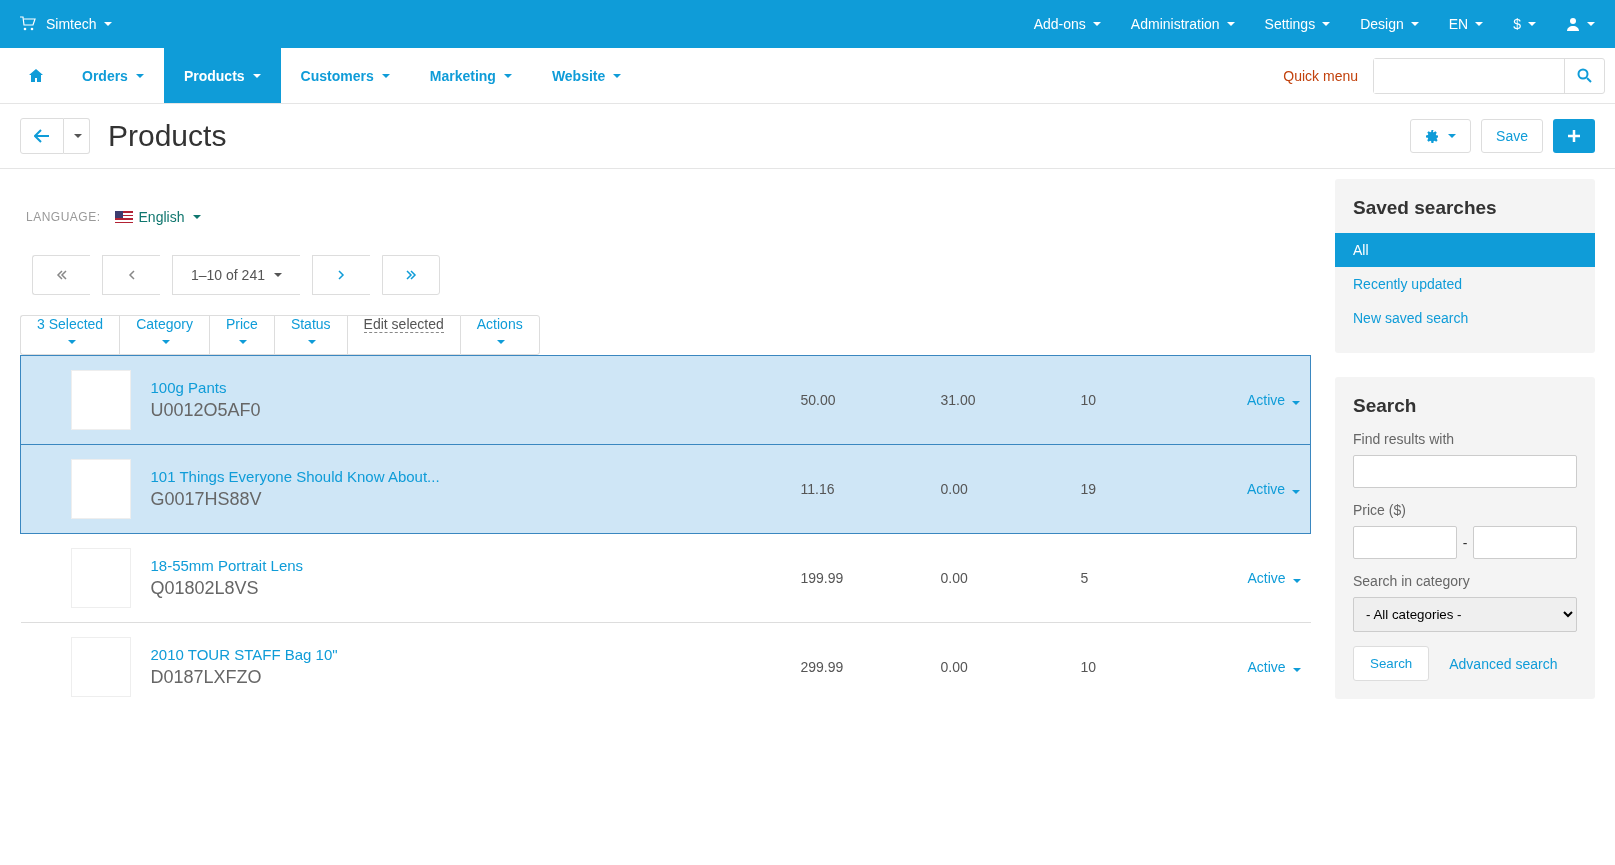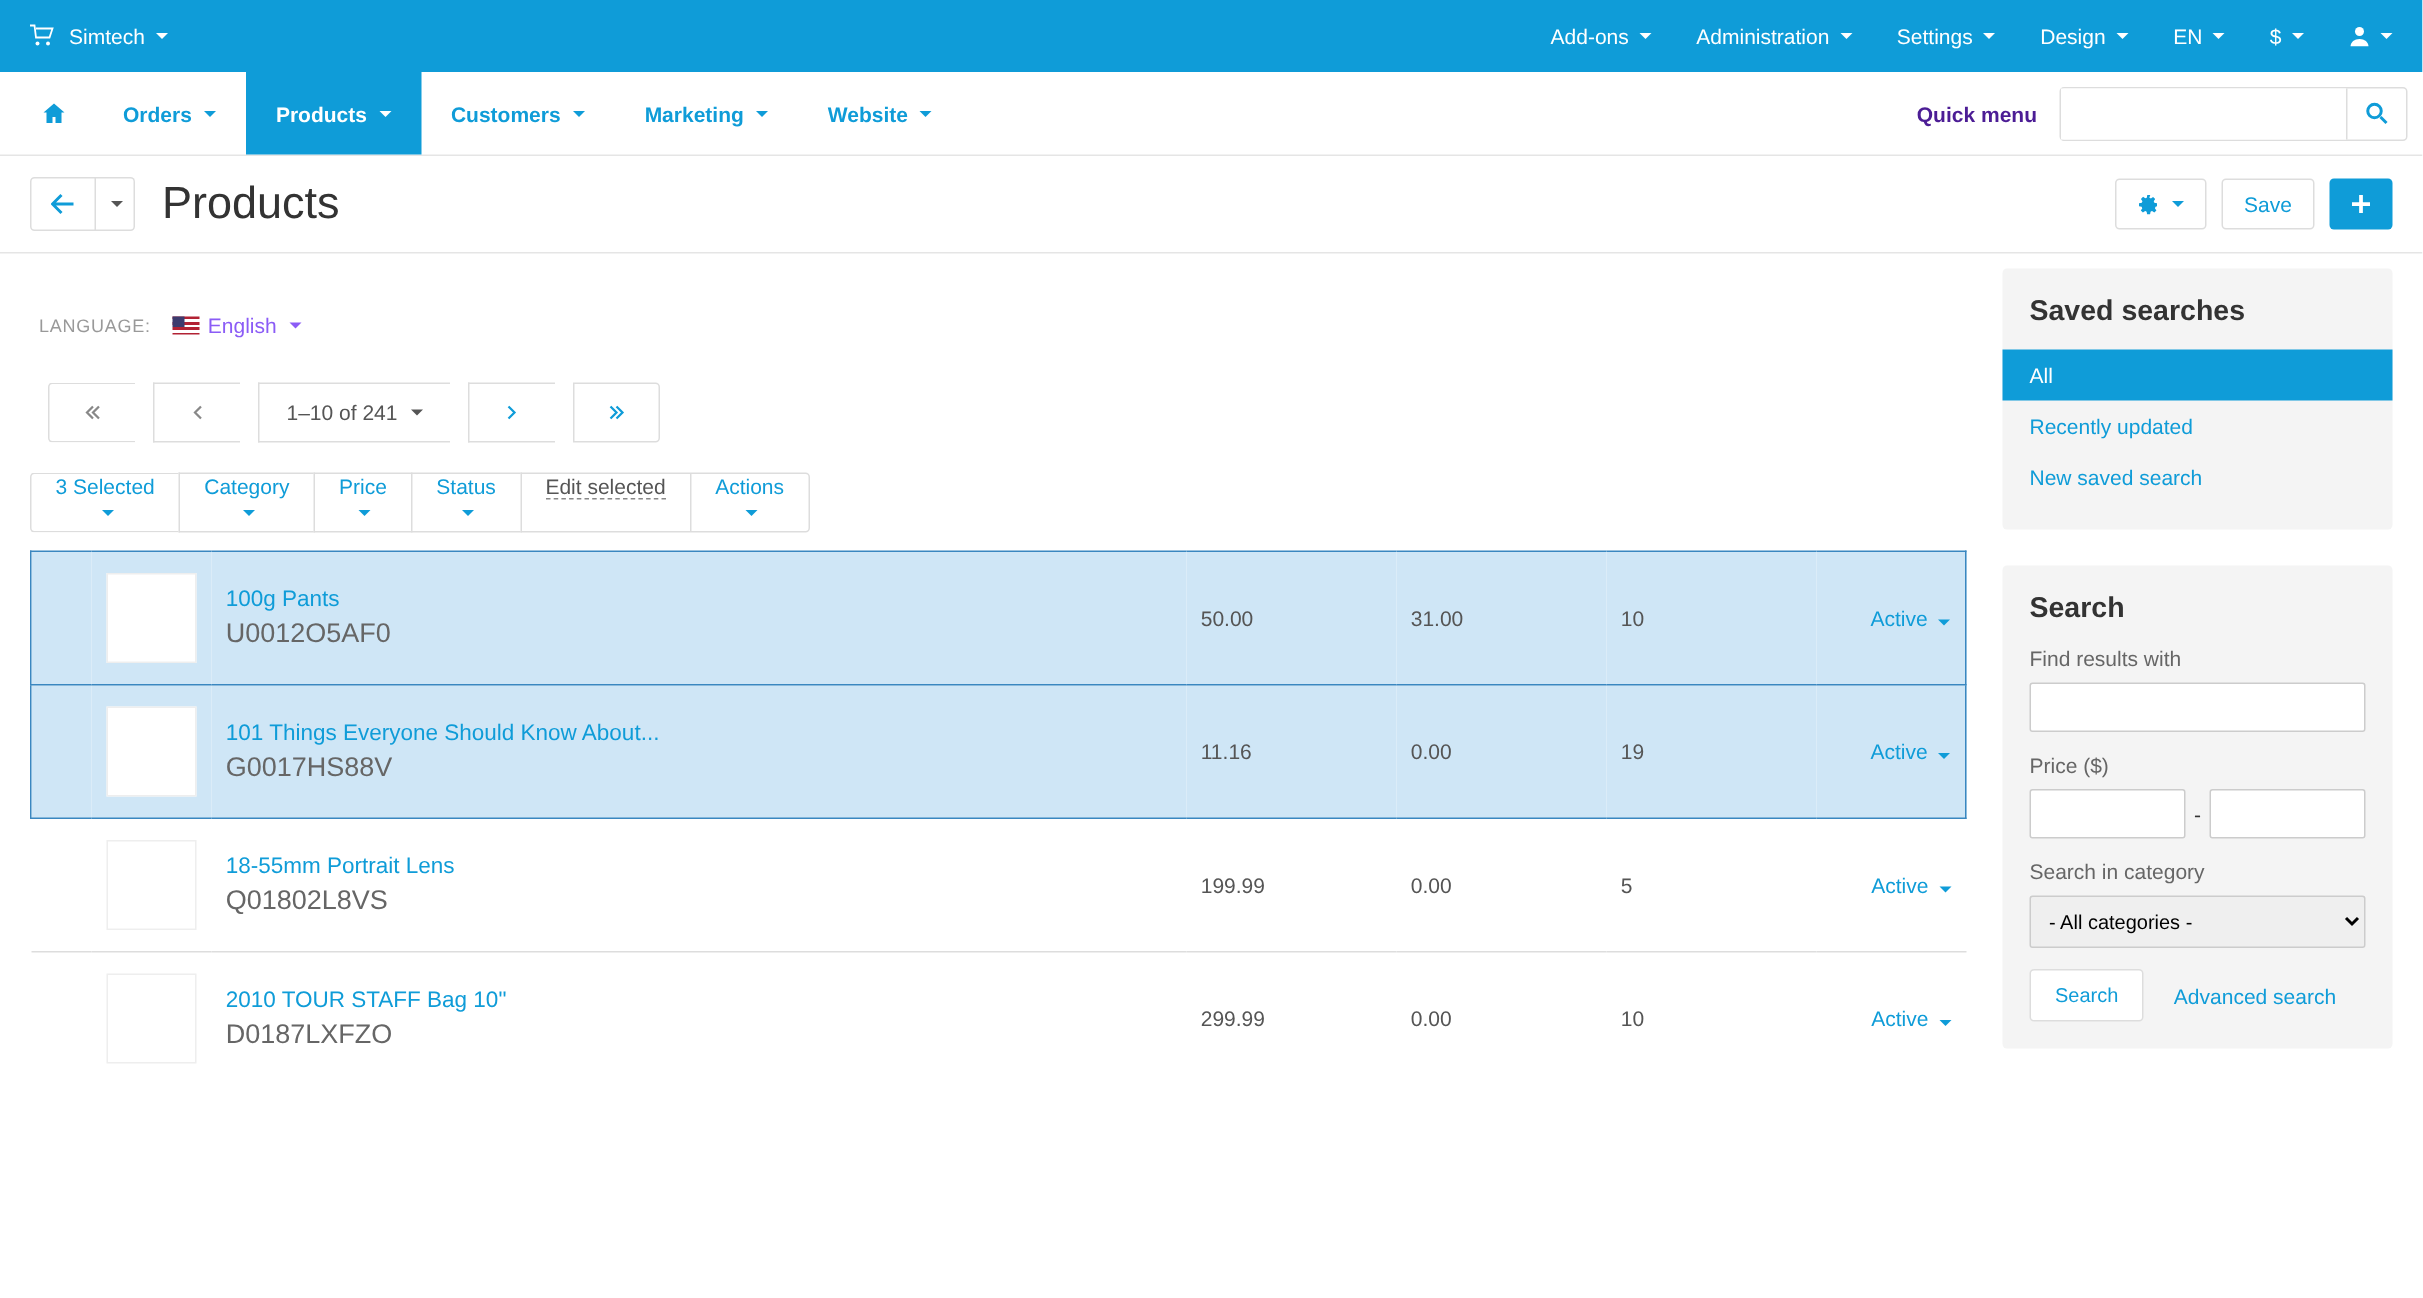--- a/index.html
+++ b/index.html
@@ -12,21 +12,21 @@
 .topbar .item { color: #fff; cursor: pointer; display: flex; align-items: center; gap: 4px; }
 .caret-down { width: 0; height: 0; border-left: 4px solid transparent; border-right: 4px solid transparent; border-top: 4px solid currentColor; display: inline-block; margin-left: 3px; }
 
 
 .mainnav { background: #fff; border-bottom: 1px solid #e5e5e5; height: 56px; display: flex; align-items: stretch; padding: 0 10px; justify-content: space-between; }
 .mainnav-left { display: flex; align-items: stretch; }
 .mainnav .nav-item { display: flex; align-items: center; padding: 0 20px; color: #0f9cd8; font-weight: 600; cursor: pointer; gap: 5px; }
 .mainnav .nav-item.active { background: #0f9cd8; color: #fff; }
 .mainnav .nav-item.home { padding: 0 18px; }
 .mainnav-right { display: flex; align-items: center; gap: 15px; }
-.quickmenu { color: #4c1d95; font-weight: 700; }
+.quickmenu { color: #c2410c; font-weight: 400; }
 .searchbox { display: flex; border: 1px solid #ddd; border-radius: 3px; height: 36px; }
 .searchbox input { border: none; outline: none; padding: 0 10px; width: 190px; }
 .searchbox .sbtn { width: 40px; border-left: 1px solid #ddd; display: flex; align-items: center; justify-content: center; color: #0f9cd8; cursor: pointer; }
 
 
 .pagehead { display: flex; align-items: center; padding: 14px 20px; border-bottom: 1px solid #e5e5e5; justify-content: space-between; }
 .pagehead-left { display: flex; align-items: center; gap: 18px; }
 .back-group { display: flex; }
 .back-btn { border: 1px solid #ddd; background: #fff; width: 44px; height: 36px; display: flex; align-items: center; justify-content: center; color: #0f9cd8; cursor: pointer; border-radius: 3px 0 0 3px; }
 .back-split { border: 1px solid #ddd; border-left: none; background: #fff; width: 26px; height: 36px; display: flex; align-items: center; justify-content: center; color: #555; cursor: pointer; border-radius: 0 3px 3px 0; }
@@ -36,41 +36,41 @@
 .btn-primary { background: #0f9cd8; color: #fff; padding: 8px 14px; border-radius: 3px; cursor: pointer; border: none; display: flex; align-items: center; justify-content: center; }
 
 
 .body-wrap { display: flex; padding: 10px 20px 0; gap: 24px; align-items: flex-start; }
 .main-col { flex: 1; background: #fff; padding-top: 30px; }
 .side-col { width: 260px; }
 
 
 .lang-row { display: flex; align-items: center; gap: 14px; margin-bottom: 30px; padding-left: 6px; }
 .lang-label { color: #999; font-size: 12px; letter-spacing: 0.5px; }
-.lang-val { color: #8b5cf6; display: flex; align-items: center; gap: 6px; cursor: pointer; justify-content: space-between; }
+.lang-val { color: #0f766e; display: flex; align-items: center; gap: 6px; cursor: pointer; justify-content: space-between; }
 .flag { width: 18px; height: 12px; background: linear-gradient(to bottom, #b22234 0%, #b22234 15%, #fff 15%, #fff 30%, #b22234 30%, #b22234 45%, #fff 45%, #fff 60%, #b22234 60%, #b22234 75%, #fff 75%, #fff 90%, #b22234 90%); position: relative; }
 .flag::before { content: ""; position: absolute; top: 0; left: 0; width: 8px; height: 7px; background: #3c3b6e; }
 
 
 .pagination { display: flex; margin-bottom: 20px; }
 .pagination .pbtn { border: 1px solid #ddd; border-right: none; height: 40px; min-width: 58px; display: flex; align-items: center; justify-content: center; cursor: pointer; color: #888; padding: 0 18px; margin-left: 12px; }
 .pagination .pbtn:last-child { border-right: 1px solid #ddd; border-radius: 0 3px 3px 0; }
 .pagination .pbtn:first-child { border-radius: 3px 0 0 3px; }
 .pagination .pbtn.info { color: #555; gap: 6px; }
 
 
 .filterbar { display: flex; margin-bottom: 0; }
 .filterbar .fbtn { border: 1px solid #ddd; border-right: none; height: 40px; padding: 0 16px; display: flex; align-items: center; gap: 8px; color: #0f9cd8; cursor: pointer; flex-direction: column; }
 .filterbar .fbtn:last-child { border-right: 1px solid #ddd; border-radius: 0 3px 3px 0; }
 .filterbar .fbtn:first-child { border-radius: 3px 0 0 3px; }
 .filterbar .fbtn.plain { color: #555; }
 .filterbar .fbtn.plain span { border-bottom: 1px dashed #888; }
 
 
-.ptable { width: 100%; border-collapse: collapse; margin-top: 12px; }
+.ptable { width: 100%; border-collapse: collapse; }
 .ptable tr { border-top: 1px solid #ddd; }
 .ptable tr.selected { background: #cfe6f6; border: 1px solid #3a87c0; }
 .ptable tr.selected + tr.selected { border-top: 1px solid #9dc5e2; }
 .ptable td { padding: 14px 10px; vertical-align: middle; }
 .ptable .thumb { width: 60px; text-align: center; }
 .ptable .thumb .img { width: 60px; height: 60px; background: #fff; border: 1px solid #eee; display: flex; align-items: center; justify-content: center; font-size: 10px; color: #999; }
 .ptable .namecell .pname { color: #0f9cd8; font-weight: 500; font-size: 15px; }
 .ptable .namecell .pcode { color: #666; font-size: 18px; margin-top: 4px; }
 .ptable .num { color: #555; width: 140px; }
 .ptable .status { color: #0f9cd8; text-align: right; width: 100px; cursor: pointer; }

